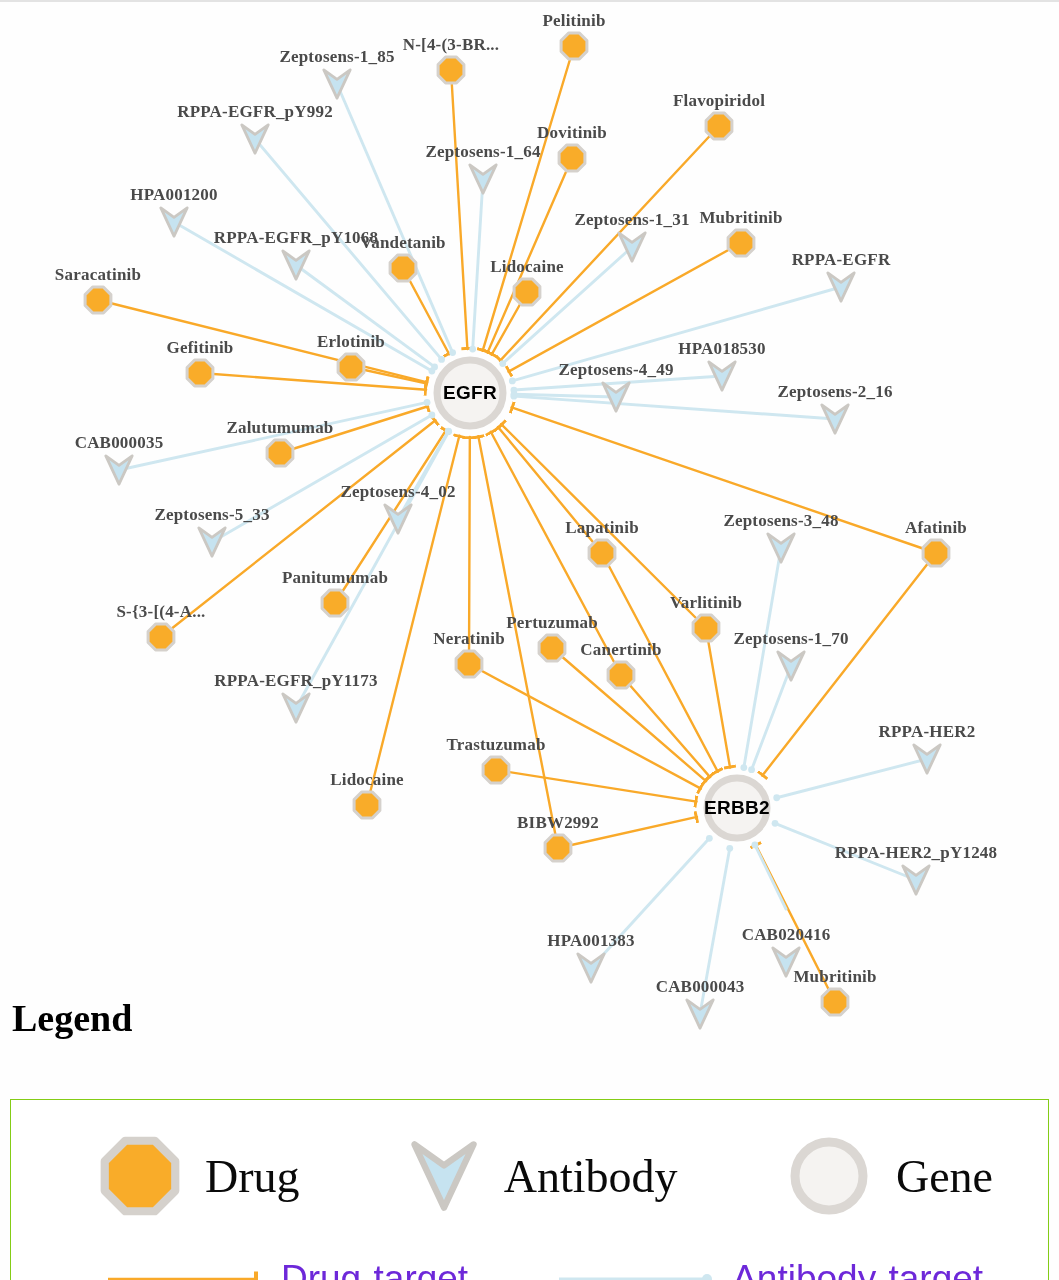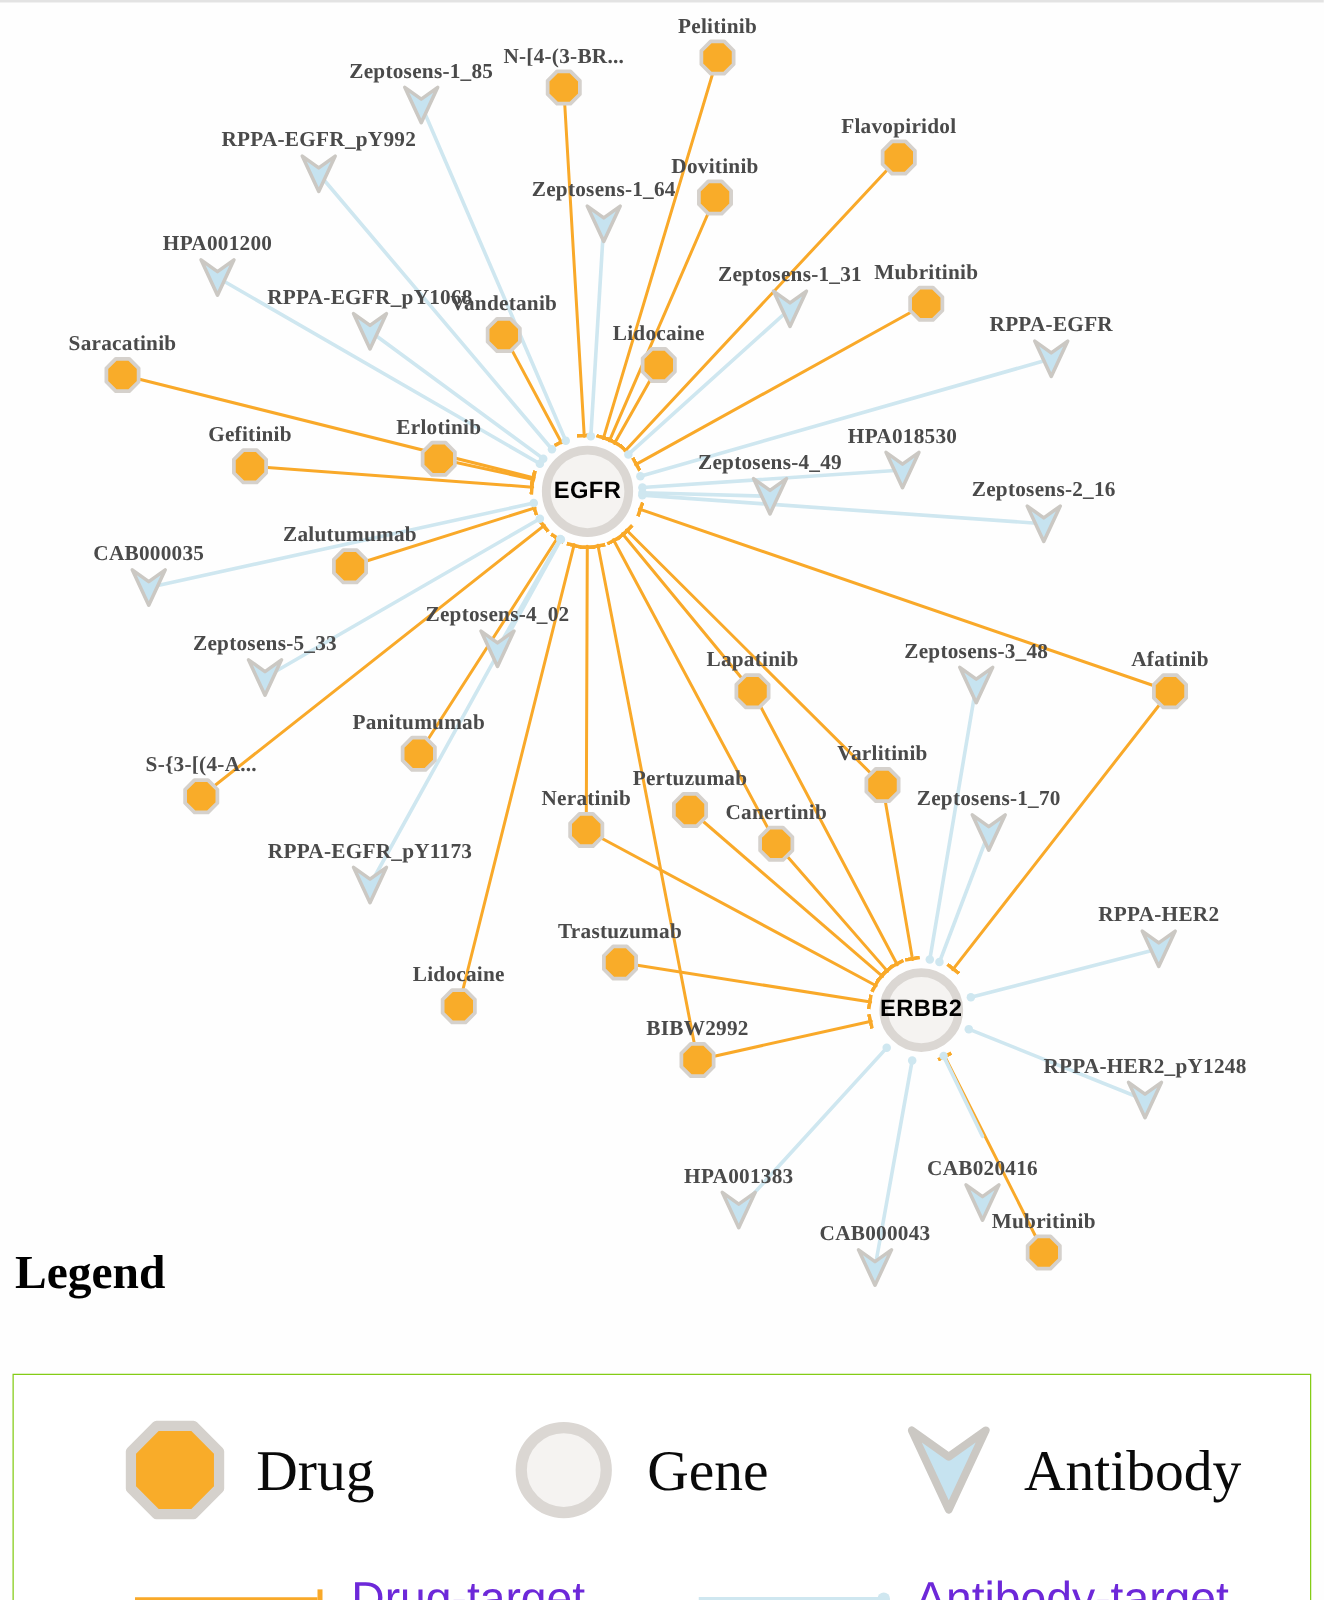--- a/index.html
+++ b/index.html
@@ -396,30 +396,30 @@
 
   <div id="legend-box">
     <div class="legend-row1">
       <div class="legend-item">
         <svg width="82" height="82" viewBox="0 0 30 30">
           <polygon class="drug-shape" stroke-width="3" stroke-linejoin="round" points="27.9,9.6 20.4,2.1 9.6,2.1 2.1,9.6 2.1,20.4 9.6,27.9 20.4,27.9 27.9,20.4"></polygon>
         </svg>
         <span class="legend-label">Drug</span>
       </div>
       <div class="legend-item">
+        <svg width="72" height="76" viewBox="0 0 34 36">
+          <polygon class="antibody-shape" stroke-width="3" stroke-linejoin="round" points="3,3 17,33 31,3 17,13"></polygon>
+        </svg>
+        <span class="legend-label">Antibody</span>
+      </div>
+      <div class="legend-item">
         <svg width="86" height="86" viewBox="0 0 86 86">
           <circle class="gene-shape" cx="43" cy="43" r="34" stroke-width="9"></circle>
         </svg>
         <span class="legend-label">Gene</span>
-      </div>
-      <div class="legend-item">
-        <svg width="72" height="76" viewBox="0 0 34 36">
-          <polygon class="antibody-shape" stroke-width="3" stroke-linejoin="round" points="3,3 17,33 31,3 17,13"></polygon>
-        </svg>
-        <span class="legend-label">Antibody</span>
       </div>
     </div>
     <div class="legend-row2">
       <div class="legend-item edge1">
         <svg width="160" height="18">
           <line class="edge-drug" x1="3" y1="9" x2="149" y2="9" stroke-width="3.2"></line>
           <rect class="marker-drug" x="149" y="1.5" width="4" height="15"></rect>
         </svg>
         <span class="legend-edge-label">Drug-target</span>
       </div>

